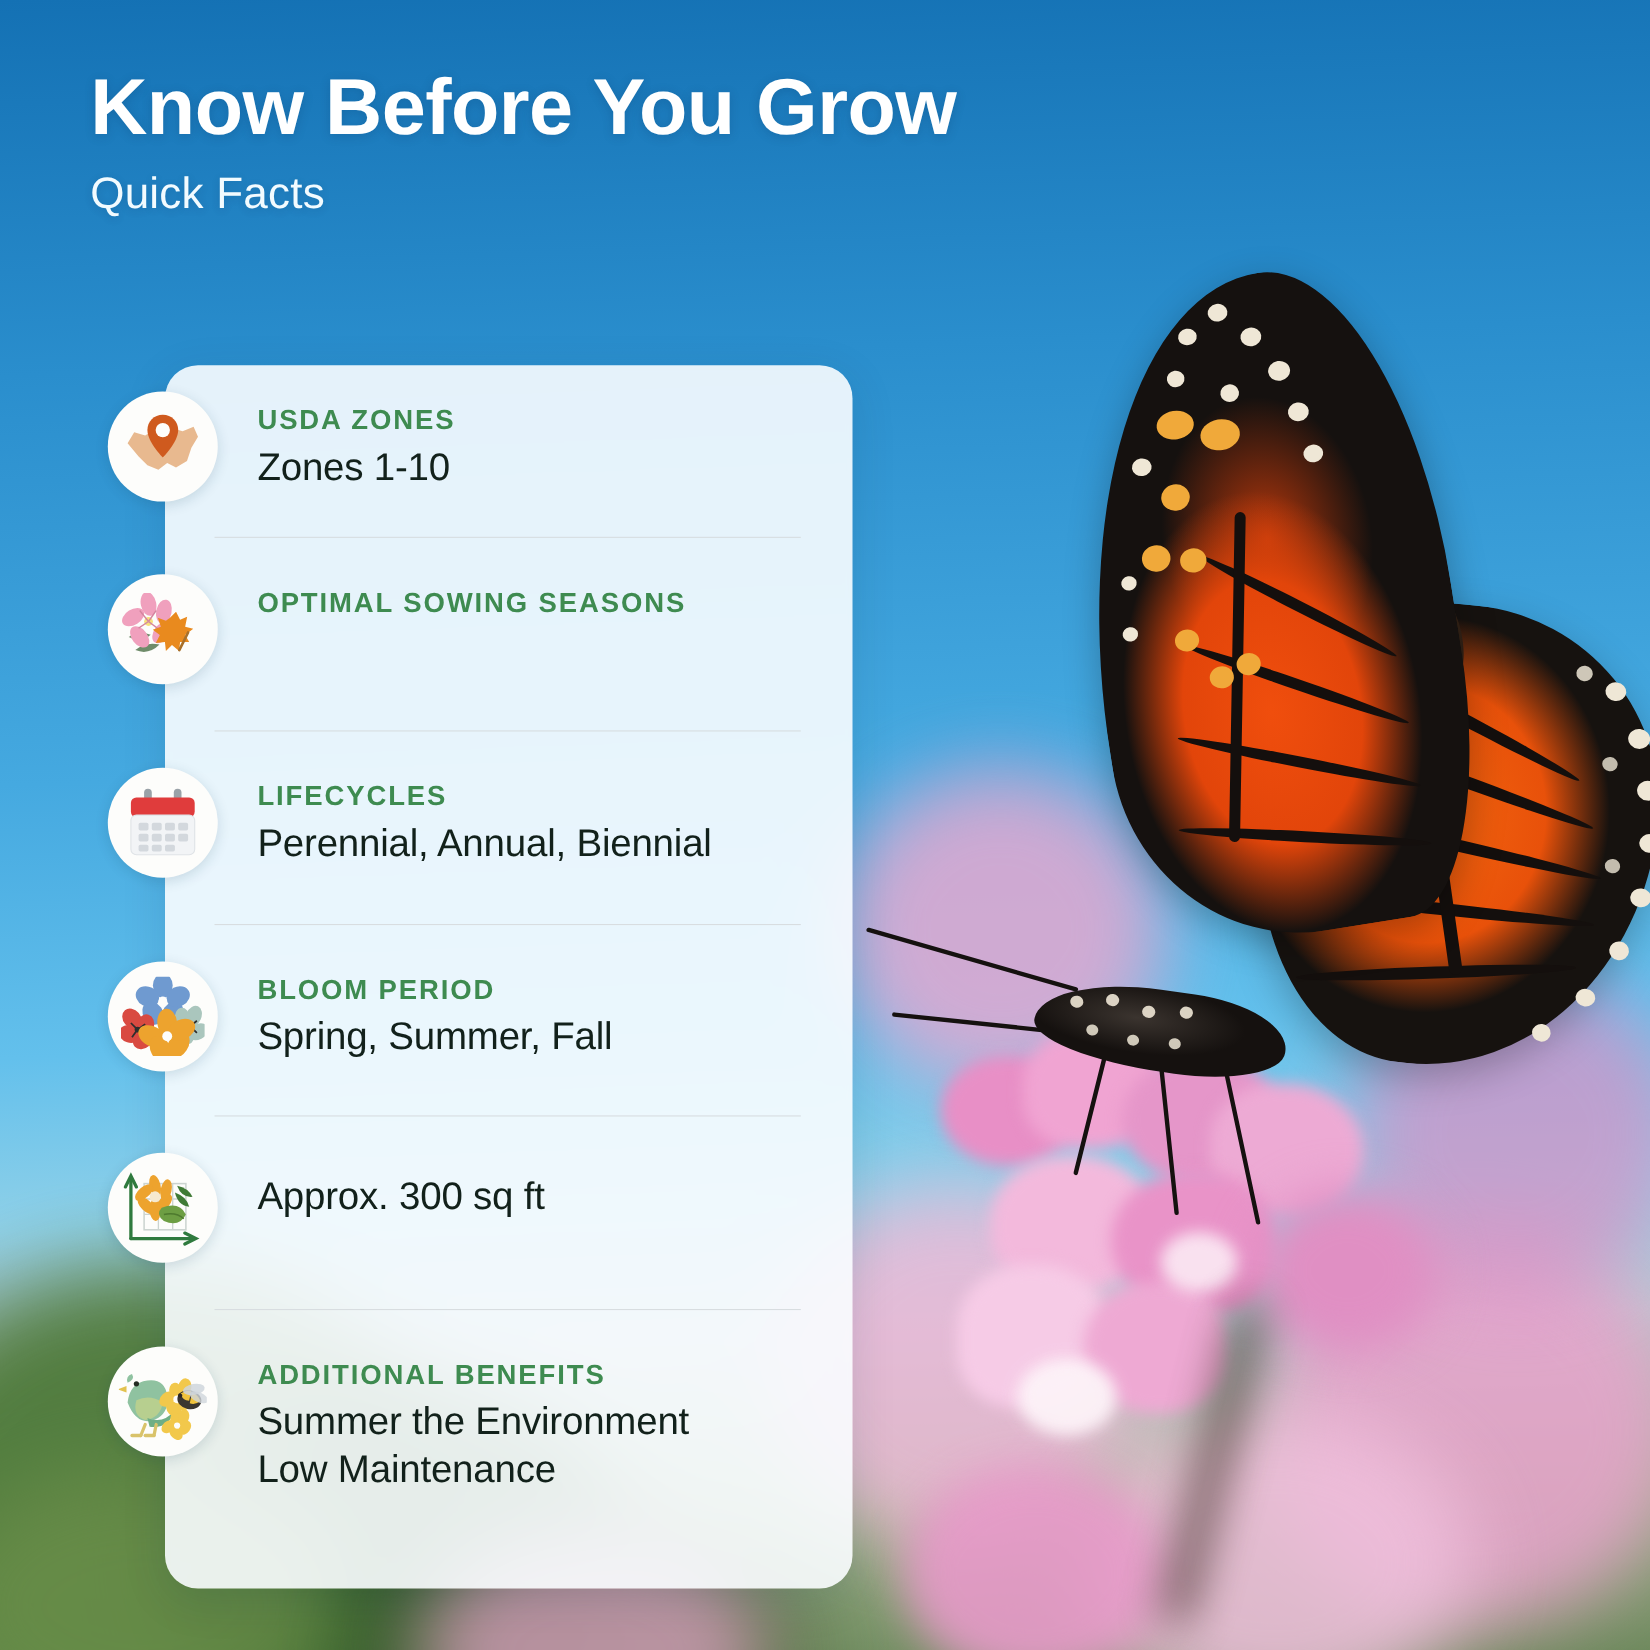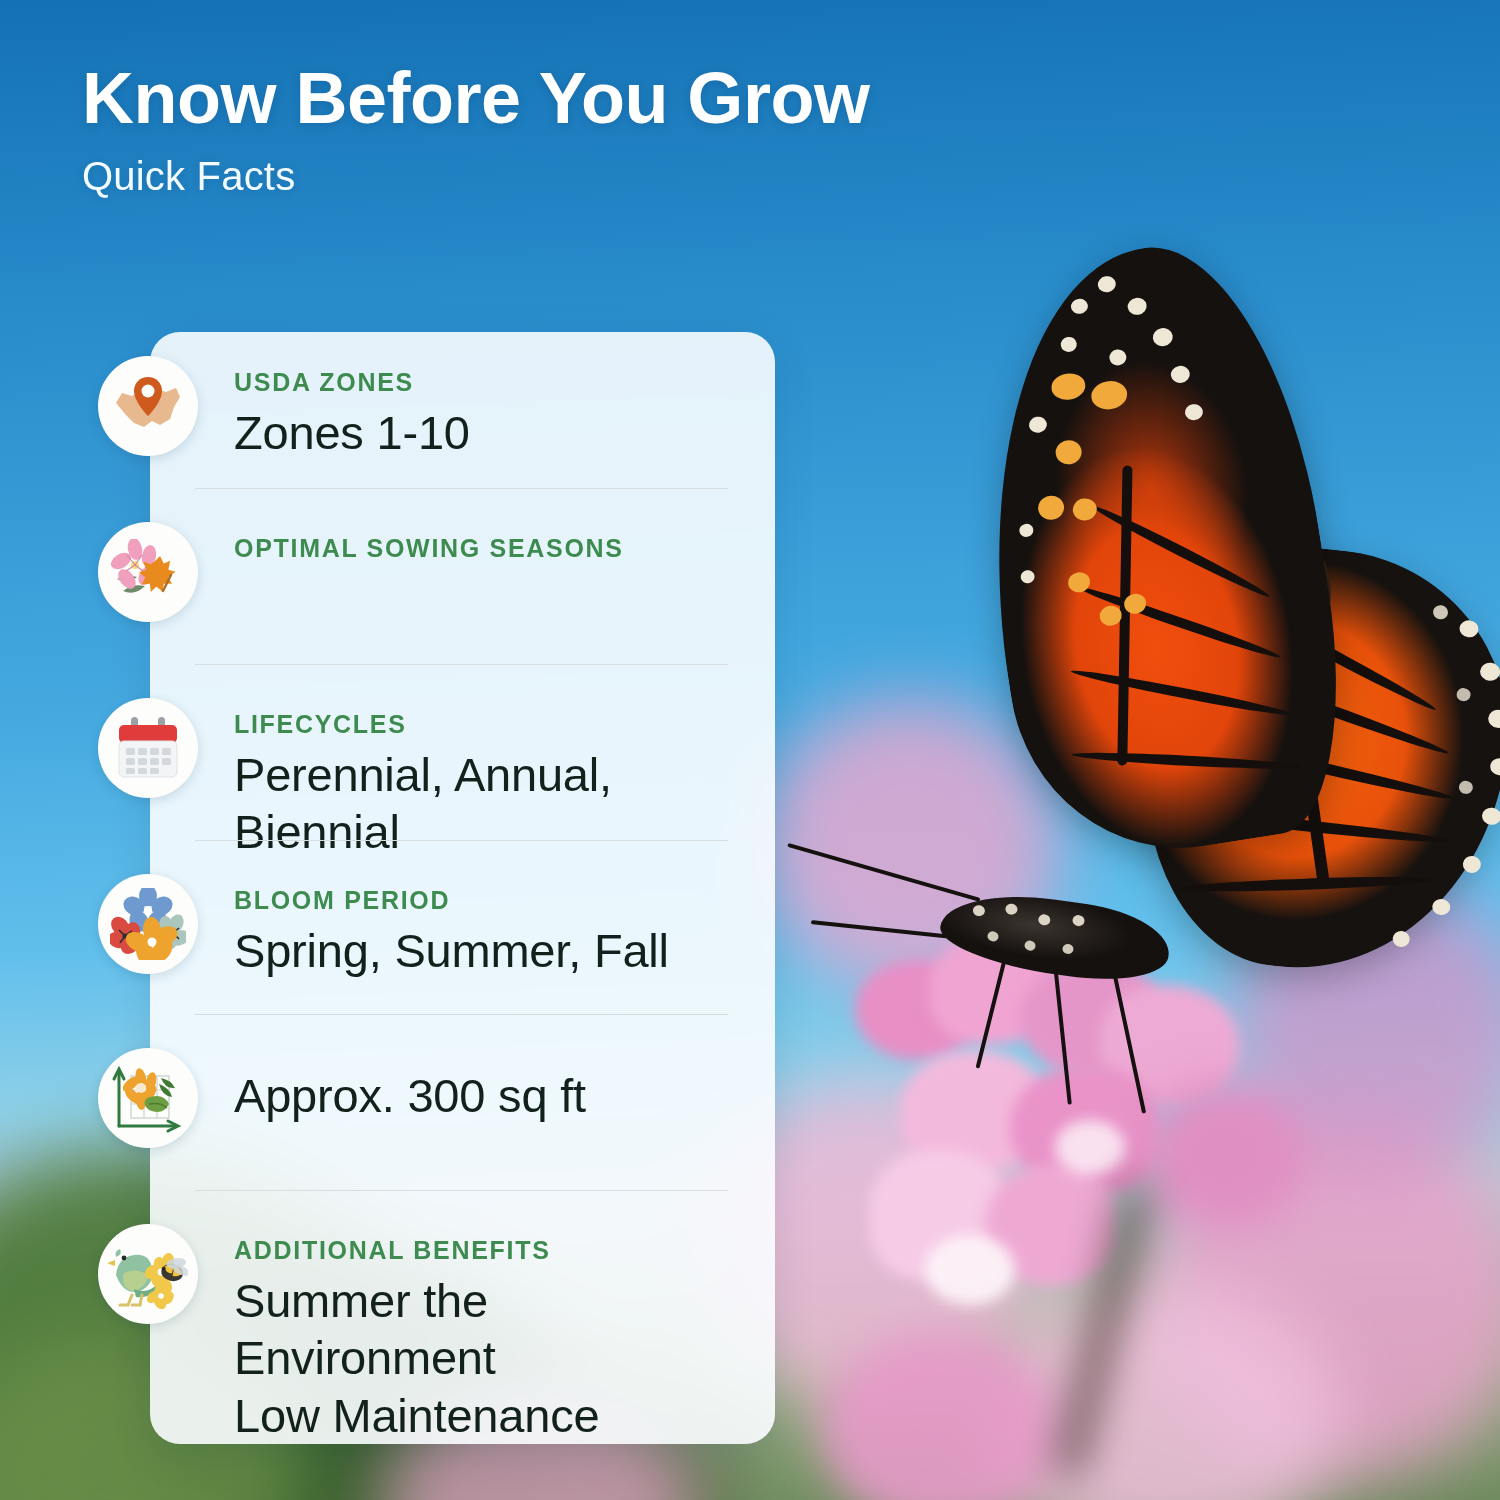--- a/index.html
+++ b/index.html
@@ -118,21 +118,21 @@
   .row + .row .divider {
     position:absolute; left:45px; right:47px; top:0; height:1px;
     background:#d8dde0;
   }
   .label {
     color:#3e8b50; font-size:25px; font-weight:bold;
     letter-spacing:1.7px; text-transform:uppercase;
     white-space:nowrap;
   }
   .value {
-    color:#12211b; font-size:47px; font-weight:normal;
+    color:#12211b; font-size:35px; font-weight:normal;
     line-height:1.22; letter-spacing:-0.2px;
     margin-top:7px; white-space:pre-line;
   }
 
   
   .bubble {
     position:absolute; left:-52px; width:100px; height:100px;
     border-radius:50%; background:#fdfdfb;
     box-shadow:0 3px 12px rgba(20,60,90,.16);
     display:flex; align-items:center; justify-content:center;

